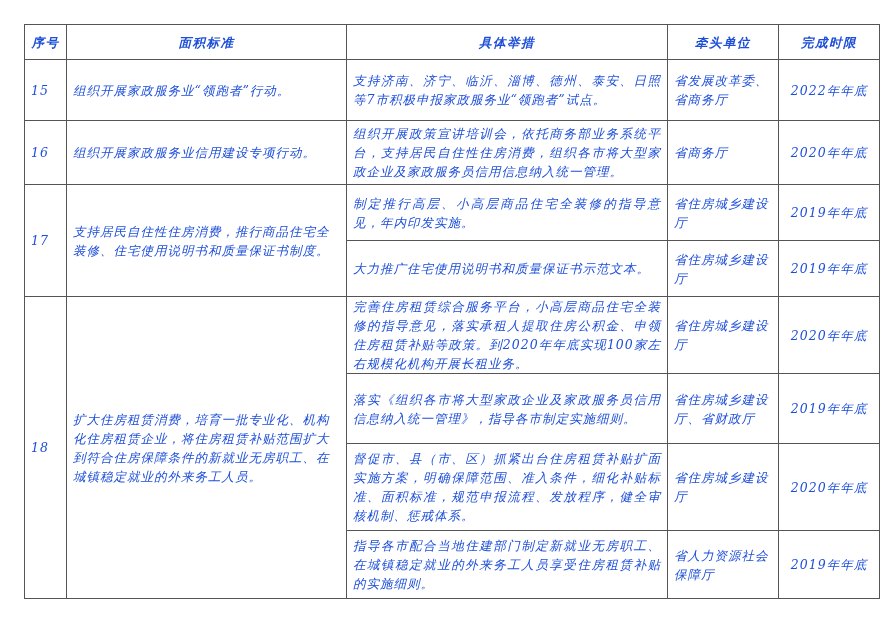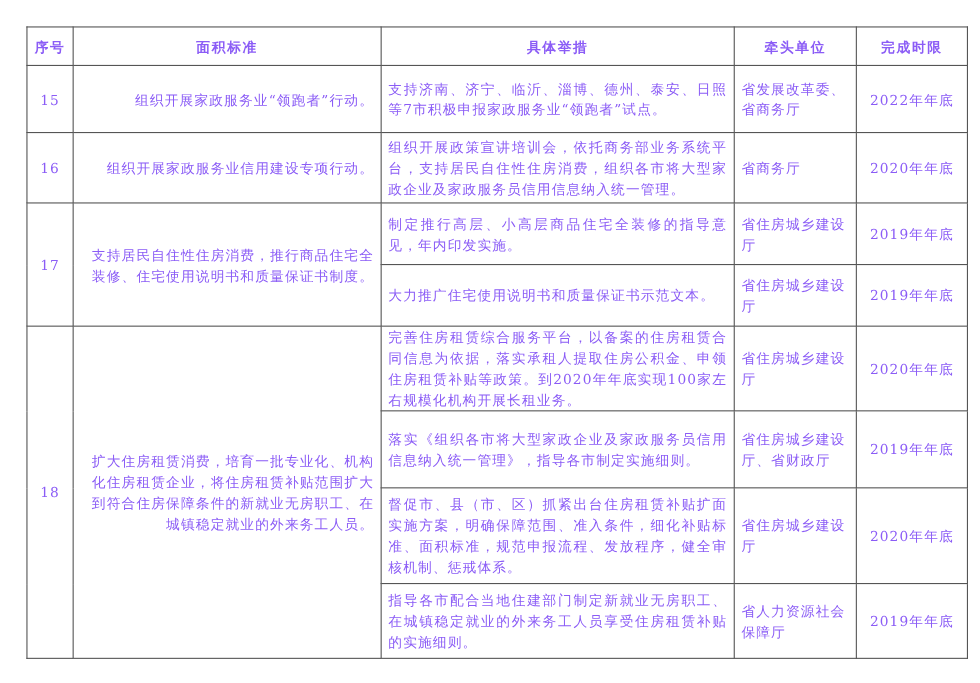--- a/index.html
+++ b/index.html
@@ -1,37 +1,37 @@
 <!DOCTYPE html>
 <html><head>
 <meta charset="utf-8">
 <style>
   html, body { margin: 0; padding: 0; background: #ffffff; }
   body { width: 891px; height: 621px; position: relative; overflow: hidden; }
   table.plan {
     position: absolute; left: 24px; top: 24px;
     width: 855px; border-collapse: collapse; table-layout: fixed;
     font-family: "DejaVu Serif", "Liberation Serif", serif;
-    font-size: 12.5px; color: #8b5cf6;
+    font-size: 12.5px; color: #1d4ed8; font-style: italic;
   }
   table.plan td, table.plan th {
     border: 1.5px solid #555;
     padding: 0 6px;
     vertical-align: middle;
     line-height: 19px;
     letter-spacing: 1px;
   }
   table.plan th {
     font-family: "DejaVu Sans", "Liberation Sans", sans-serif;
     font-weight: bold; font-size: 12.5px; text-align: center; height: 34px;
     letter-spacing: 1.5px;
   }
-  td.num { text-align: center; letter-spacing: 0; }
+  td.num { text-align: left; letter-spacing: 0; }
   td.date { text-align: center; letter-spacing: 0.5px; }
-  td.task { text-align: right; }
+  td.task { text-align: left; }
   td.measure { text-align: justify; }
 </style>
 </head>
 <body>
 
 <table class="plan">
   <colgroup>
     <col style="width:42px">
     <col style="width:280px">
     <col style="width:321px">
@@ -74,21 +74,21 @@
     </tr>
     <tr style="height:56px">
       <td class="measure">大力推广住宅使用说明书和质量保证书示范文本。</td>
       <td>省住房城乡建设厅</td>
       <td class="date">2019年年底</td>
     </tr>
 
     <tr style="height:75px">
       <td class="num" rowspan="4">18</td>
       <td class="task" rowspan="4">扩大住房租赁消费，培育一批专业化、机构化住房租赁企业，将住房租赁补贴范围扩大到符合住房保障条件的新就业无房职工、在城镇稳定就业的外来务工人员。</td>
-      <td class="measure">完善住房租赁综合服务平台，以备案的住房租赁合同信息为依据，落实承租人提取住房公积金、申领住房租赁补贴等政策。到2020年年底实现100家左右规模化机构开展长租业务。</td>
+      <td class="measure">完善住房租赁综合服务平台，小高层商品住宅全装修的指导意见，落实承租人提取住房公积金、申领住房租赁补贴等政策。到2020年年底实现100家左右规模化机构开展长租业务。</td>
       <td>省住房城乡建设厅</td>
       <td class="date">2020年年底</td>
     </tr>
     <tr style="height:70px">
       <td class="measure">落实《组织各市将大型家政企业及家政服务员信用信息纳入统一管理》，指导各市制定实施细则。</td>
       <td>省住房城乡建设厅、省财政厅</td>
       <td class="date">2019年年底</td>
     </tr>
     <tr style="height:87px">
       <td class="measure">督促市、县（市、区）抓紧出台住房租赁补贴扩面实施方案，明确保障范围、准入条件，细化补贴标准、面积标准，规范申报流程、发放程序，健全审核机制、惩戒体系。</td>

